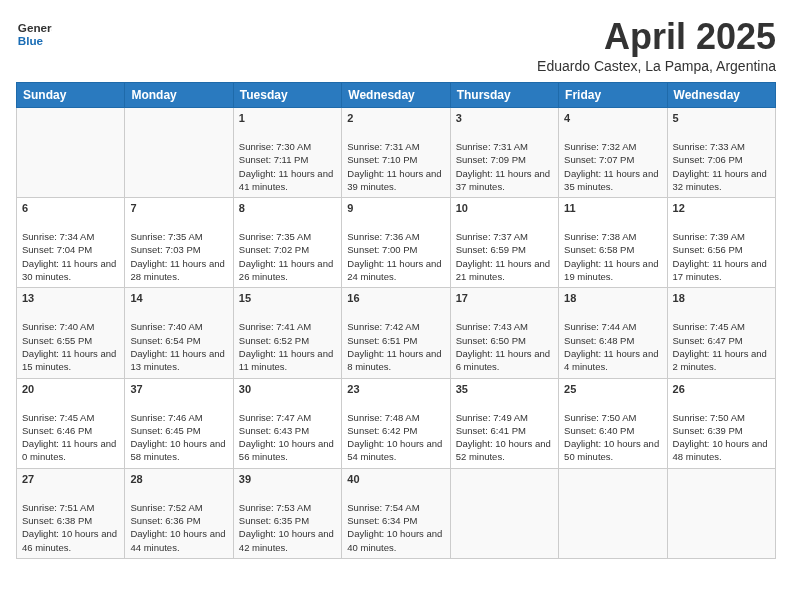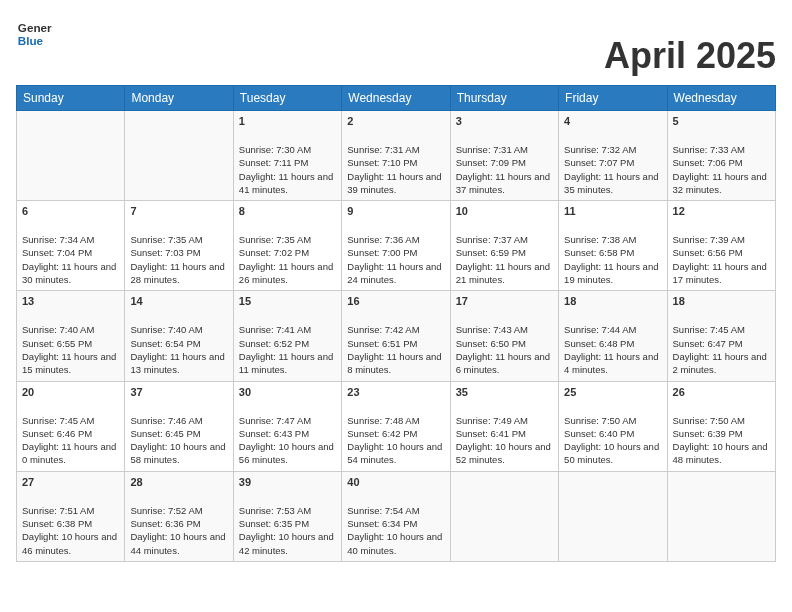--- a/index.html
+++ b/index.html
@@ -25,36 +25,35 @@
       width: 36px;
       height: 36px;
     }
     .title-area {
       text-align: right;
     }
     .month-title {
       font-size: 36px;
       font-weight: bold;
       color: #333;
-      margin-top: 19px;
     }
     .subtitle {
       font-size: 14px;
       color: #333;
     }
     table {
       width: 100%;
       border-collapse: collapse;
       border: 1px solid #ccc;
     }
     thead tr th {
       background-color: #2a7abf;
       color: #fff;
       font-size: 12px;
-      font-weight: normal;
+      font-weight: bold;
       padding: 5px 6px;
       text-align: left;
       border: 1px solid #1e6aaa;
     }
     tbody tr td {
       border: 1px solid #ccc;
       vertical-align: top;
       padding: 4px 5px;
       font-size: 10px;
       color: #333;
@@ -90,20 +89,21 @@
 <div class="header-area">
   <div class="logo">
     <svg class="logo-icon" viewBox="0 0 40 40">
       <text x="2" y="18" font-size="13" font-weight="bold" fill="#333" font-family="Arial">General</text>
       <text x="2" y="32" font-size="13" font-weight="bold" fill="#1a6db5" font-family="Arial">Blue</text>
       <polygon points="30,8 38,16 32,10" fill="#1a6db5"></polygon>
     </svg>
   </div>
   <div class="title-area">
     <div class="month-title">April 2025</div>
+    <div class="subtitle">Eduardo Castex, La Pampa, Argentina</div>
   </div>
 </div>
 
 <table>
   <thead>
     <tr id="weekday-header">
         <th>Sunday</th>
         <th>Monday</th>
         <th>Tuesday</th>
         <th>Wednesday</th>

